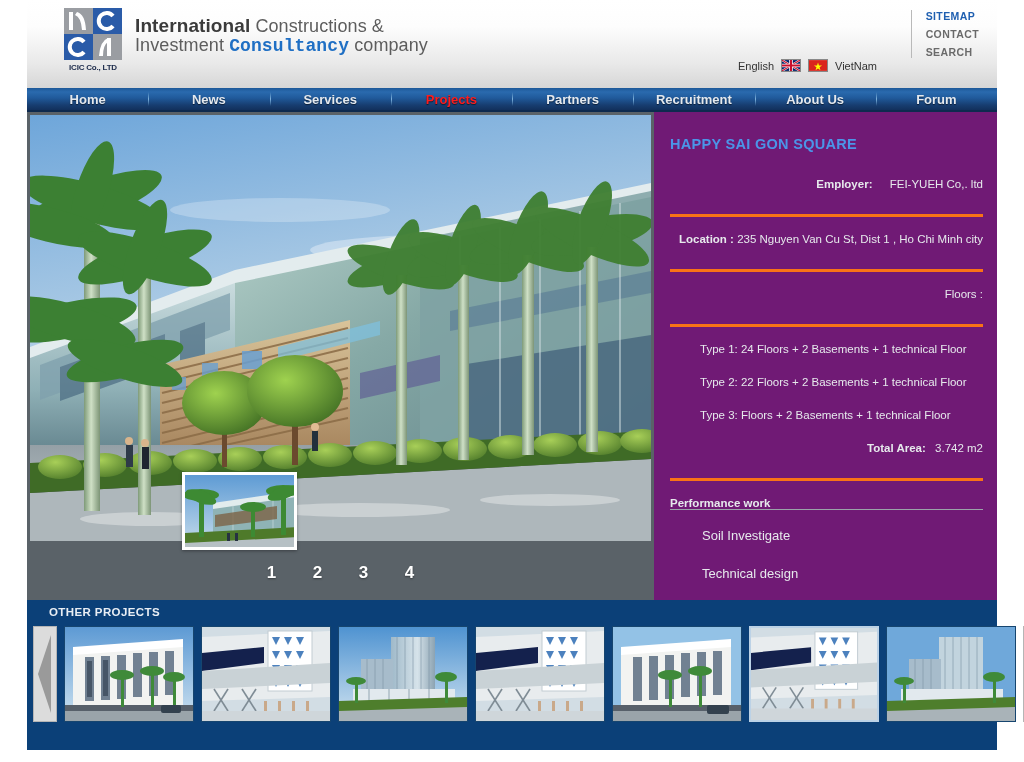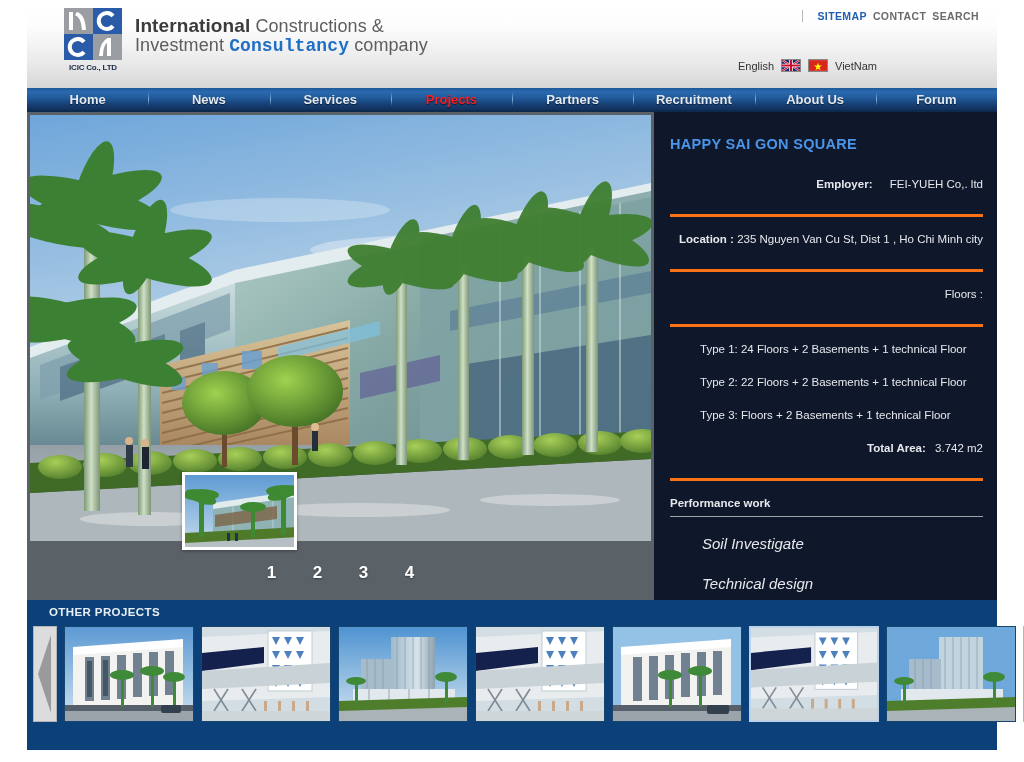--- a/index.html
+++ b/index.html
@@ -42,21 +42,21 @@
 
   .lang {
     position: absolute; right: 120px; bottom: 16px;
     display: flex; align-items: center; gap: 7px;
     font-size: 11px; color: #333;
   }
   .flag { width: 20px; height: 13px; display: block; border: 1px solid #888; }
   .util {
     position: absolute; right: 18px; top: 10px;
     border-left: 1px solid #b9b9b9; padding-left: 14px;
-    display: flex; flex-direction: row; gap: 6px;
+    display: flex; flex-direction: column; gap: 6px;
     font-size: 10.5px; font-weight: bold; letter-spacing: 0.4px;
   }
   .util a { color: #6a6a6a; text-decoration: none; display: block; }
   .util a.hl { color: #1f5fb0; }
 
   
   .nav {
     height: 24px; width: 970px;
     background: linear-gradient(to bottom, #1d5898 0%, #2a6aae 18%, #205a9b 45%, #173d70 78%, #12305c 100%);
     display: flex; align-items: stretch;
@@ -92,42 +92,42 @@
     font-size: 17px; font-weight: bold; color: #ffffff; cursor: pointer;
     width: 22px; text-align: center; text-shadow: 0 1px 2px rgba(0,0,0,.4);
   }
   .hero-inset {
     position: absolute; left: 155px; top: 360px; width: 115px; height: 78px;
     border: 3px solid #ffffff; overflow: hidden; z-index: 5;
     box-shadow: 0 1px 3px rgba(0,0,0,.35);
   }
 
   .detail {
-    width: 343px; height: 488px; background: #0f172a;
+    width: 343px; height: 488px; background: #701a75;
     padding: 24px 14px 0 16px; color: #dfe3e6;
   }
   .proj-title {
     color: #4b95e8; font-size: 14.5px; font-weight: bold; letter-spacing: 0.3px;
     margin-bottom: 26px;
   }
   .row-line {
     font-size: 11.5px; color: #e6e9ec; padding-bottom: 24px;
     border-bottom: 3px solid #f97316; margin-bottom: 16px; white-space: nowrap; text-align: right;
   }
   .row-line .val { font-weight: normal; }
   .lbl-bold { font-weight: bold; }
   .indent-1 { padding-left: 30px; }
   .plain {
     font-size: 11.5px; color: #e6e9ec; margin-bottom: 21px;
   }
   .sec-head {
     font-size: 11.5px; font-weight: bold; color: #e6e9ec;
-    padding-bottom: 7px; border-bottom: 1px solid #9aa3a9; margin-bottom: 18px;
-  }
-  .perf-item { font-size: 15px; color: #e6e9ec; padding-left: 32px; margin-bottom: 23px; font-style: italic; }
+    border-bottom: 1px solid #9aa3a9; margin-bottom: 18px;
+  }
+  .perf-item { font-size: 13px; color: #e6e9ec; padding-left: 32px; margin-bottom: 23px; }
 
   
   .other {
     width: 970px; height: 128px; background: #0b4078;
     padding: 6px 0 0 0; position: relative;
   }
   .other-title {
     font-size: 11.5px; font-weight: bold; color: #e9eef4;
     letter-spacing: 0.4px; padding: 0 0 6px 22px;
   }

